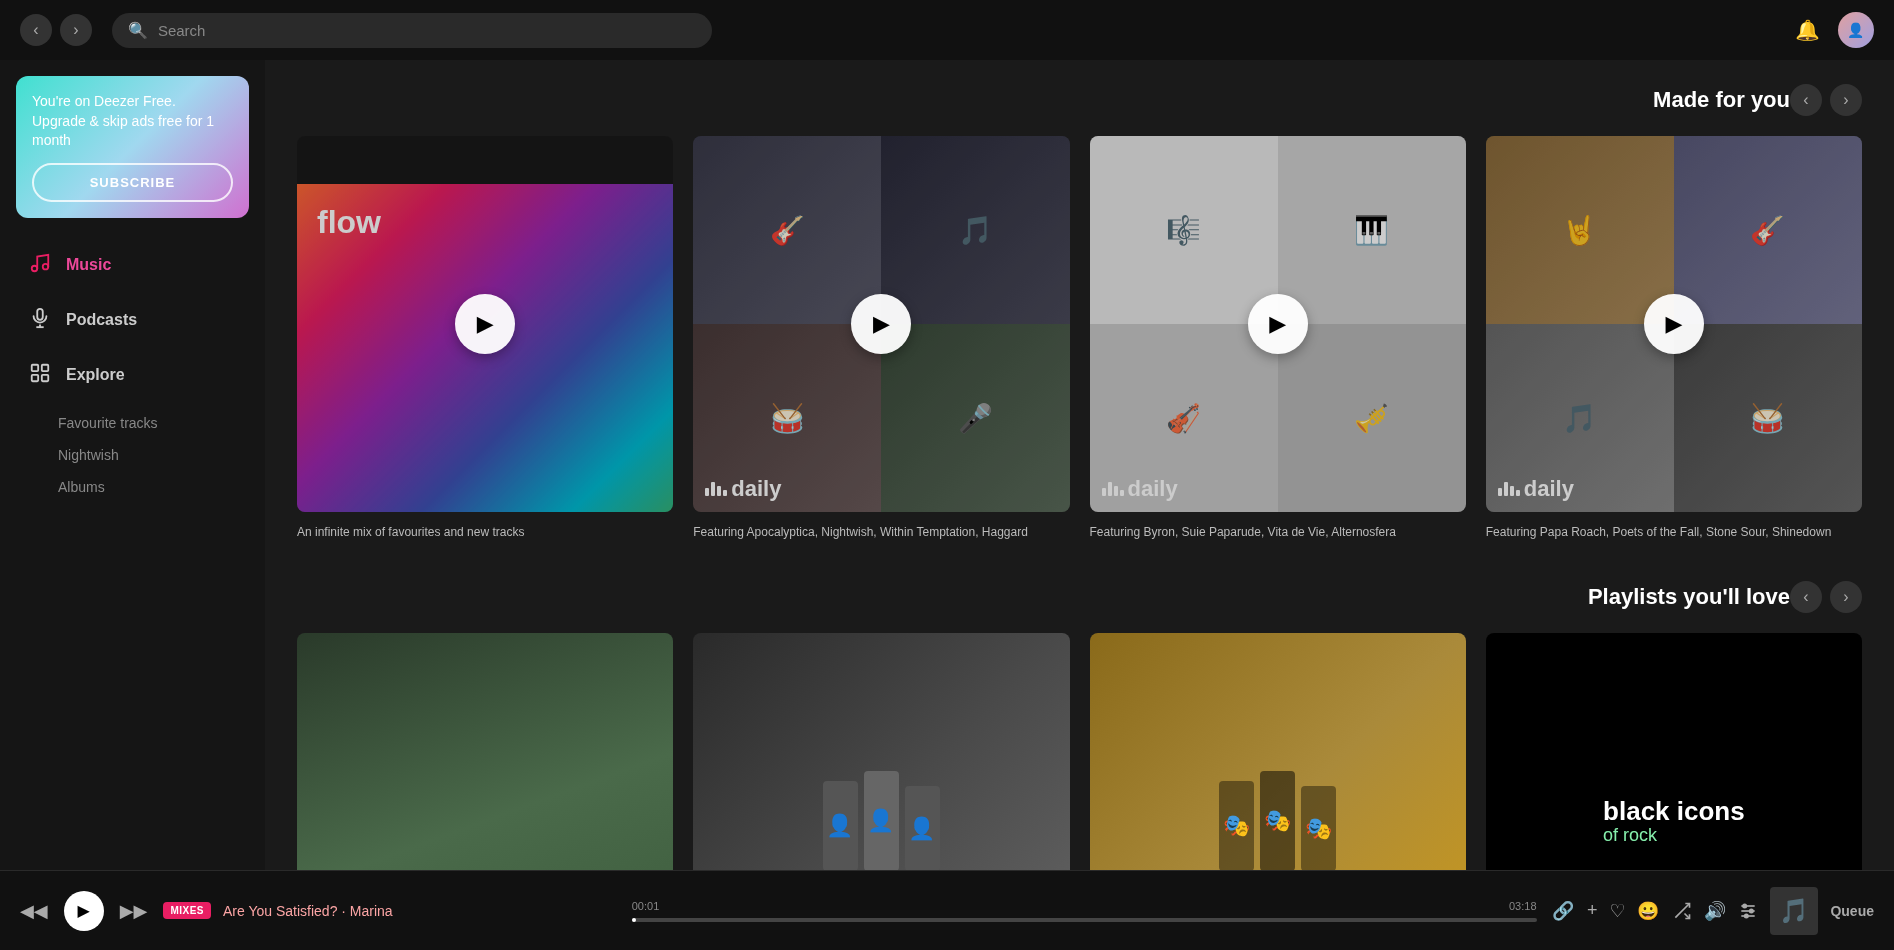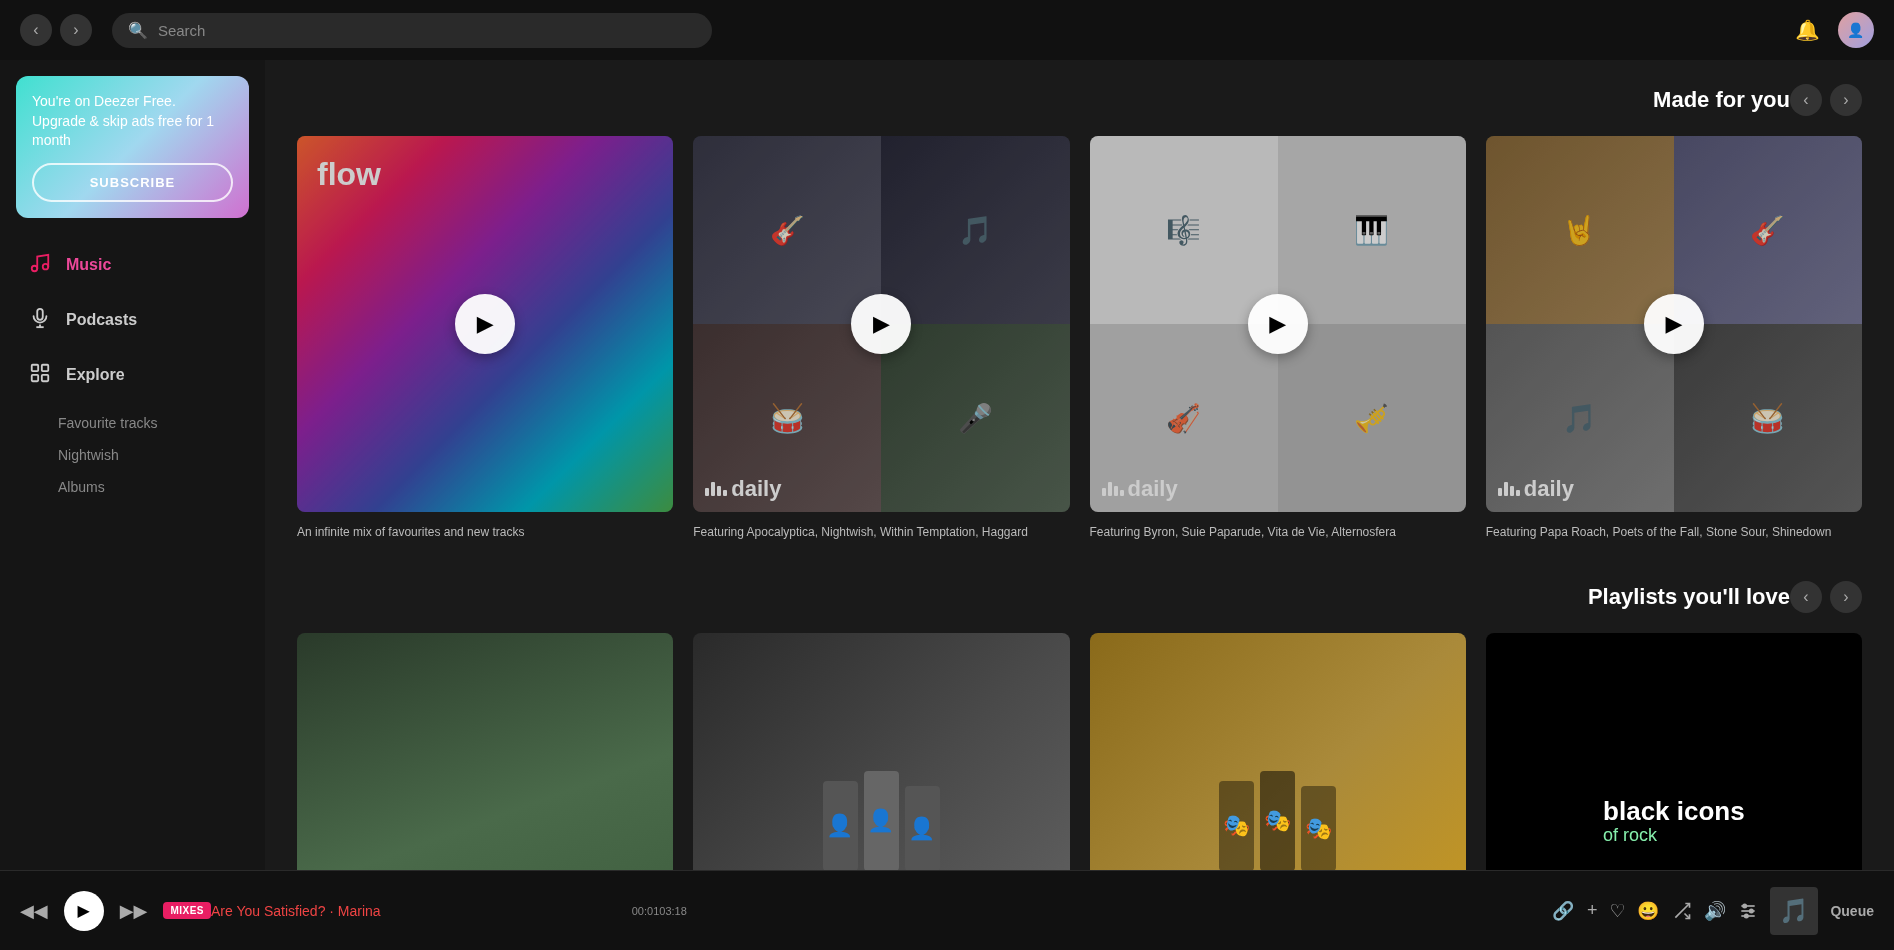--- a/index.html
+++ b/index.html
@@ -318,41 +318,42 @@
       height: 40px;
       border-radius: 50%;
       background: #fff;
       color: #000;
       font-size: 16px;
     }
 
     .player-info {
       display: flex;
       align-items: center;
+      gap: 12px;
       flex: 1;
     }
     .mixes-badge {
       background: #e91e63;
       color: #fff;
       font-size: 10px;
       font-weight: 700;
       padding: 3px 7px;
       border-radius: 4px;
       letter-spacing: 0.5px;
     }
     .track-name {
       font-size: 14px;
-      color: #ef4444;
+      color: #fca5a5;
       font-weight: 500;
     }
 
     .progress-section {
       flex: 2;
       display: flex;
-      flex-direction: row;
+      flex-direction: column;
       gap: 6px;
     }
     .progress-bar-wrap {
       position: relative;
       height: 4px;
       background: #444;
       border-radius: 2px;
       cursor: pointer;
     }
     .progress-fill {
@@ -483,21 +484,21 @@
       <div class="section-nav-btns">
         <button class="section-nav-btn">‹</button>
         <button class="section-nav-btn">›</button>
       </div>
     </div>
 
     <div class="cards-grid">
 
       <div class="card">
         <div class="card-thumb">
-          <div class="flow-thumb" style="width:100%;height:100%;position:absolute;inset:0;">
+          <div class="flow-thumb" style="width:100%;height:100%;position:absolute;inset:0;margin-top:48px;">
             <span class="flow-text">flow</span>
           </div>
           <div class="play-overlay">
             <div class="play-btn-circle">▶</div>
           </div>
         </div>
         <div class="card-label">An infinite mix of favourites and new tracks</div>
       </div>
 
       <div class="card">

